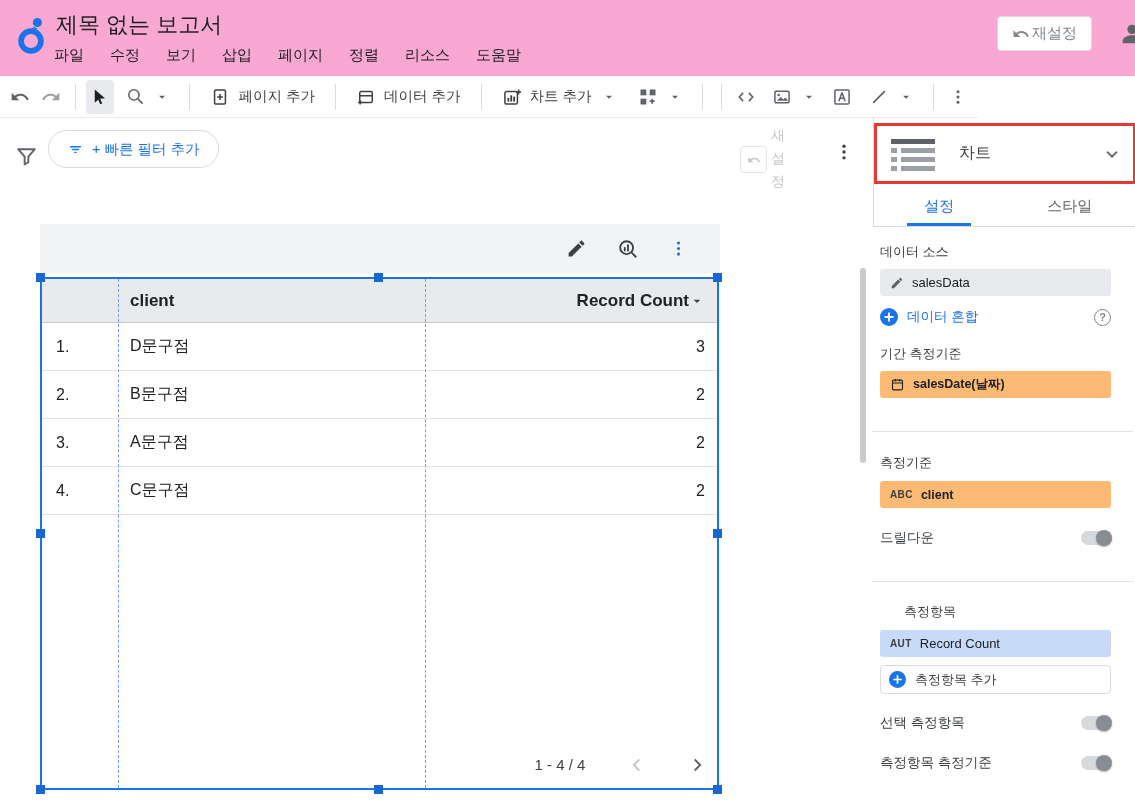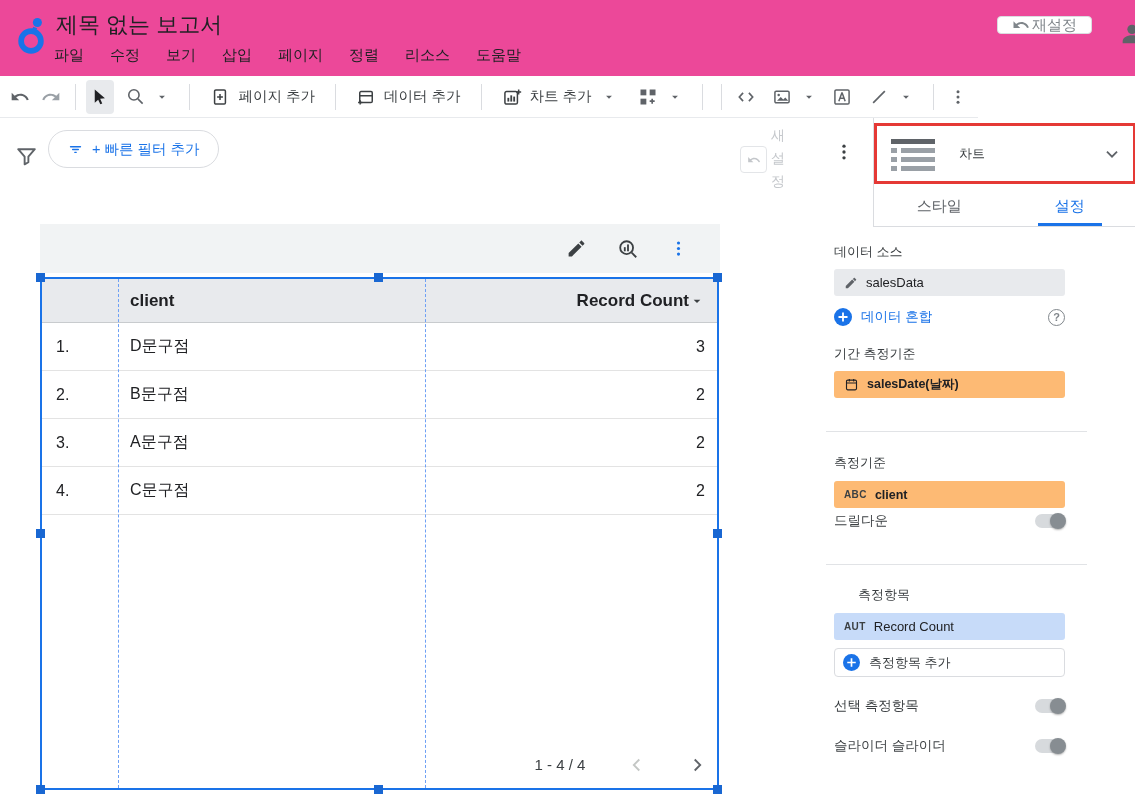--- a/index.html
+++ b/index.html
@@ -2,26 +2,26 @@
 <html><head>
 <meta charset="utf-8">
 <style>
   * { margin:0; padding:0; box-sizing:border-box; }
   html,body { width:1135px; height:808px; background:#fff; overflow:hidden;
     font-family:"Liberation Sans","DejaVu Sans",sans-serif; color:#202124; }
   .abs { position:absolute; }
   svg { display:block; }
 
   
-  .app-header { position:absolute; left:0; top:0; width:1135px; height:76px; background:#ec4899; }
+  .app-header { position:absolute; left:0; top:0; width:1135px; height:76px; background:#f9a8d4; }
   .logo { position:absolute; left:14px; top:16px; }
   .report-title { position:absolute; left:56px; top:10px; font-size:22px; color:#202124; }
   .menubar { position:absolute; left:54px; top:46px; display:flex; gap:26px; font-size:15px; color:#202124; }
   .menubar span { cursor:default; }
-  .reset-btn { position:absolute; right:43px; top:16px; height:18px; display:flex; align-items:center; gap:2px;
+  .reset-btn { position:absolute; right:43px; top:16px; height:35px; display:flex; align-items:center; gap:2px;
     padding:0 14px; border:1px solid #dadce0; border-radius:4px; color:#80868b; font-size:15px; background:#fff; }
   .header-avatar { position:absolute; left:1118px; top:20px; }
 
   
   .toolbar { position:absolute; left:0; top:76px; width:978px; height:42px; display:flex; align-items:center;
     padding:0 6px; gap:2px; border-bottom:1px solid #e8eaed; background:#fff; }
   .tb-icon-btn { width:34px; height:34px; display:flex; align-items:center; justify-content:center; border-radius:4px; color:#5f6368; }
   .tb-icon-btn.selected { background:#e8eaed; color:#202124; }
   .tb-btn { display:flex; align-items:center; gap:8px; padding:0 10px; height:34px; border-radius:4px;
     color:#3c4043; font-size:14.5px; white-space:nowrap; }
@@ -49,27 +49,27 @@
   .col-count { flex:1; display:flex; justify-content:flex-end; align-items:center; padding-right:12px; }
   .handle { position:absolute; width:9px; height:9px; background:#1967d2; }
   .page-label { position:absolute; left:500px; top:638px; width:120px; text-align:center; font-size:15px; color:#3c4043; }
   .page-chev { position:absolute; top:634px; width:26px; height:26px; display:flex; align-items:center; justify-content:center; }
   .canvas-scrollbar { position:absolute; left:860px; top:150px; width:6px; height:195px; background:#c8cacd; border-radius:3px; }
 
   
   .panel-border { position:absolute; left:873px; top:118px; width:1px; height:690px; background:#dadce0; }
   .chart-selector { position:absolute; left:874px; top:123px; width:262px; height:61px; border:3px solid #e53935;
     background:#fff; display:flex; align-items:center; padding:0 10px 0 14px; z-index:5; }
-  .chart-selector .label { margin-left:24px; font-size:13px; color:#3c4043; }
+  .chart-selector .label { margin-left:24px; font-size:16px; color:#3c4043; }
   .panel-tabs { position:absolute; left:874px; top:186px; width:261px; height:41px; display:flex;
     border-bottom:1px solid #dadce0; background:#fff; font-size:15px; }
   .panel-tab { flex:1; display:flex; align-items:center; justify-content:center; position:relative; color:#5f6368; }
   .panel-tab.active { color:#1a73e8; }
   .tab-underline { position:absolute; bottom:0; left:50%; transform:translateX(-50%); width:64px; height:3px; background:#1a73e8; }
-  .panel-body { position:absolute; left:826px; top:227px; width:261px; height:581px; padding:0 22px 0 8px; background:#fff; }
+  .panel-body { position:absolute; left:872px; top:227px; width:261px; height:581px; padding:0 22px 0 8px; background:#fff; }
   .p-label { font-size:13px; color:#3c4043; }
   .chip { height:27px; border-radius:3px; display:flex; align-items:center; gap:8px; padding:0 10px; font-size:13px; color:#202124; }
   .chip-gray  { background:#e8eaed; }
   .chip-green { background:#fdba74; font-weight:bold; font-size:12.5px;gap:8px; }
   .chip-blue  { background:#c7dbf9; }
   .chip-tag { font-size:10px; font-weight:bold; letter-spacing:.4px; color:#3c4043; flex:none; }
   .add-pill { height:29px; border:1px solid #dadce0; border-radius:4px; display:flex; align-items:center; gap:9px;
     padding:0 8px; font-size:13px; color:#3c4043; background:#fff; }
   .blend-row { display:flex; align-items:center; gap:9px; height:24px; font-size:13.5px; color:#1a73e8; }
   .help-circle { margin-left:auto; width:17px; height:17px; border:1.5px solid #80868b; border-radius:50%;
@@ -354,26 +354,26 @@
     <rect x="0" y="29" width="6" height="5" fill="#9aa0a6"></rect>
       <rect x="10" y="29" width="34" height="5" fill="#9aa0a6"></rect>
   </svg>
   <span class="label">차트</span>
   <svg style="margin-left:auto;" width="22" height="22" viewBox="0 0 24 24" fill="none" stroke="#5f6368" stroke-width="2">
       <path d="M6.5 9.5L12 15l5.5-5.5"></path>
     </svg>
 </div>
 
 <div class="panel-tabs">
-  <span class="panel-tab">
-    <span>스타일</span>
-  </span>
   <span class="panel-tab active">
     <span>설정</span>
     <span class="tab-underline"></span>
+  </span>
+  <span class="panel-tab">
+    <span>스타일</span>
   </span>
 </div>
 
 <div class="panel-body">
   <div class="p-label" style="margin-top:16px;">데이터 소스</div>
   <div class="chip chip-gray" style="margin-top:8px;">
     <svg width="14" height="14" viewBox="0 0 24 24" fill="#5f6368">
         <path d="M3 17.25V21h3.75L17.81 9.94l-3.75-3.75L3 17.25zM20.71 7.04c.39-.39.39-1.02 0-1.41l-2.34-2.34c-.39-.39-1.02-.39-1.41 0l-1.83 1.83 3.75 3.75 1.83-1.83z"></path>
       </svg>
     <span>salesData</span>
@@ -397,21 +397,21 @@
     <span>salesDate(날짜)</span>
   </div>
 
   <div class="p-divider" style="margin-top:33px;"></div>
 
   <div class="p-label" style="margin-top:22px;">측정기준</div>
   <div class="chip chip-green" style="margin-top:9px;">
     <span class="chip-tag">ABC</span>
     <span>client</span>
   </div>
-  <div class="toggle-row" style="">
+  <div class="toggle-row" style="margin-top:17px;">
     <span>드릴다운</span>
     <span class="toggle">
         <span class="knob"></span>
       </span>
   </div>
 
   <div class="p-divider" style="margin-top:30px;"></div>
 
   <div class="p-label" style="margin-top:21px;margin-left:24px;">측정항목</div>
   <div class="chip chip-blue" style="margin-top:9px;">
@@ -425,18 +425,18 @@
       </svg>
     <span>측정항목 추가</span>
   </div>
   <div class="toggle-row" style="margin-top:16px;">
     <span>선택 측정항목</span>
     <span class="toggle">
         <span class="knob"></span>
       </span>
   </div>
   <div class="toggle-row" style="margin-top:14px;">
-    <span>슬라이더 슬라이더</span>
+    <span>측정항목 측정기준</span>
     <span class="toggle">
         <span class="knob"></span>
       </span>
   </div>
 </div>
 
 </body></html>

